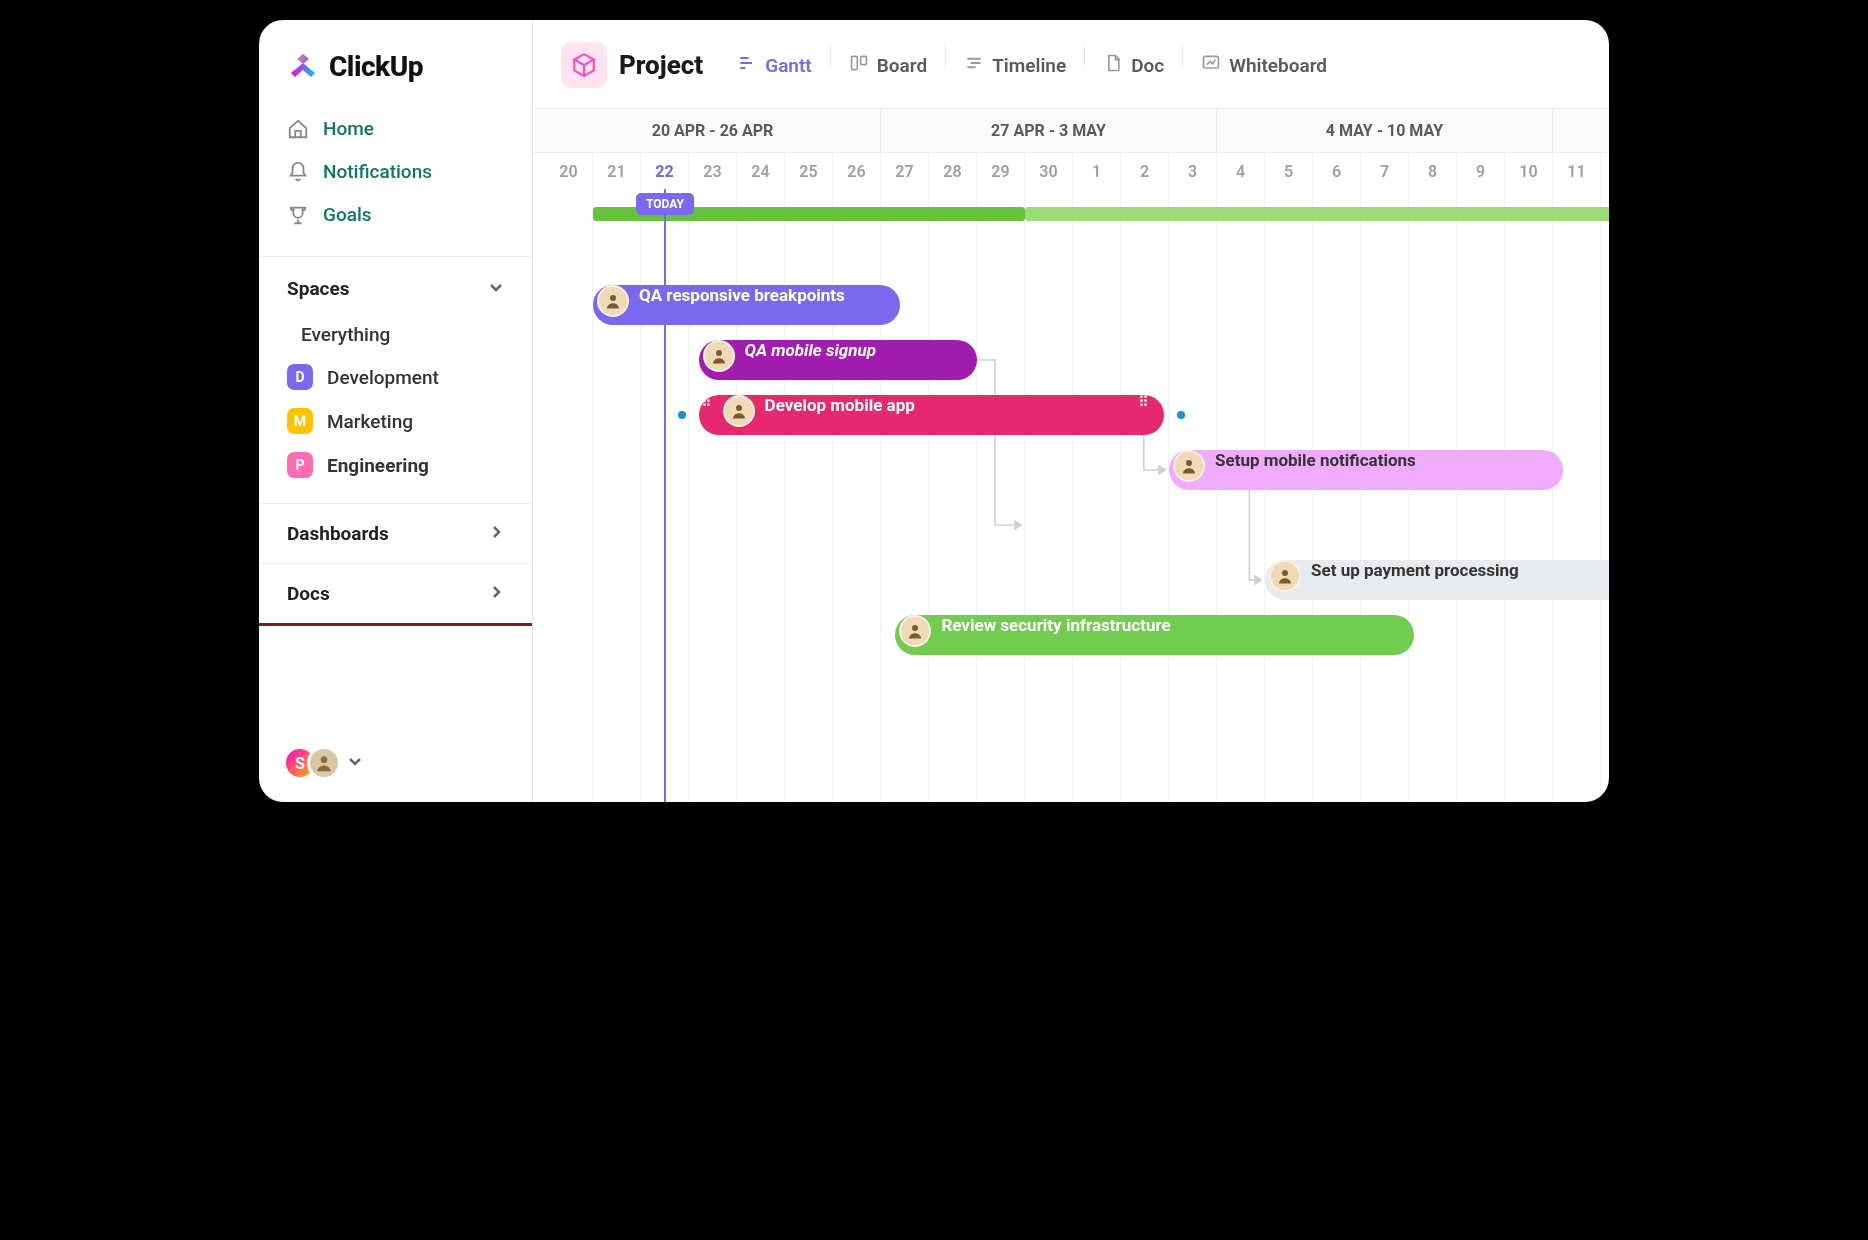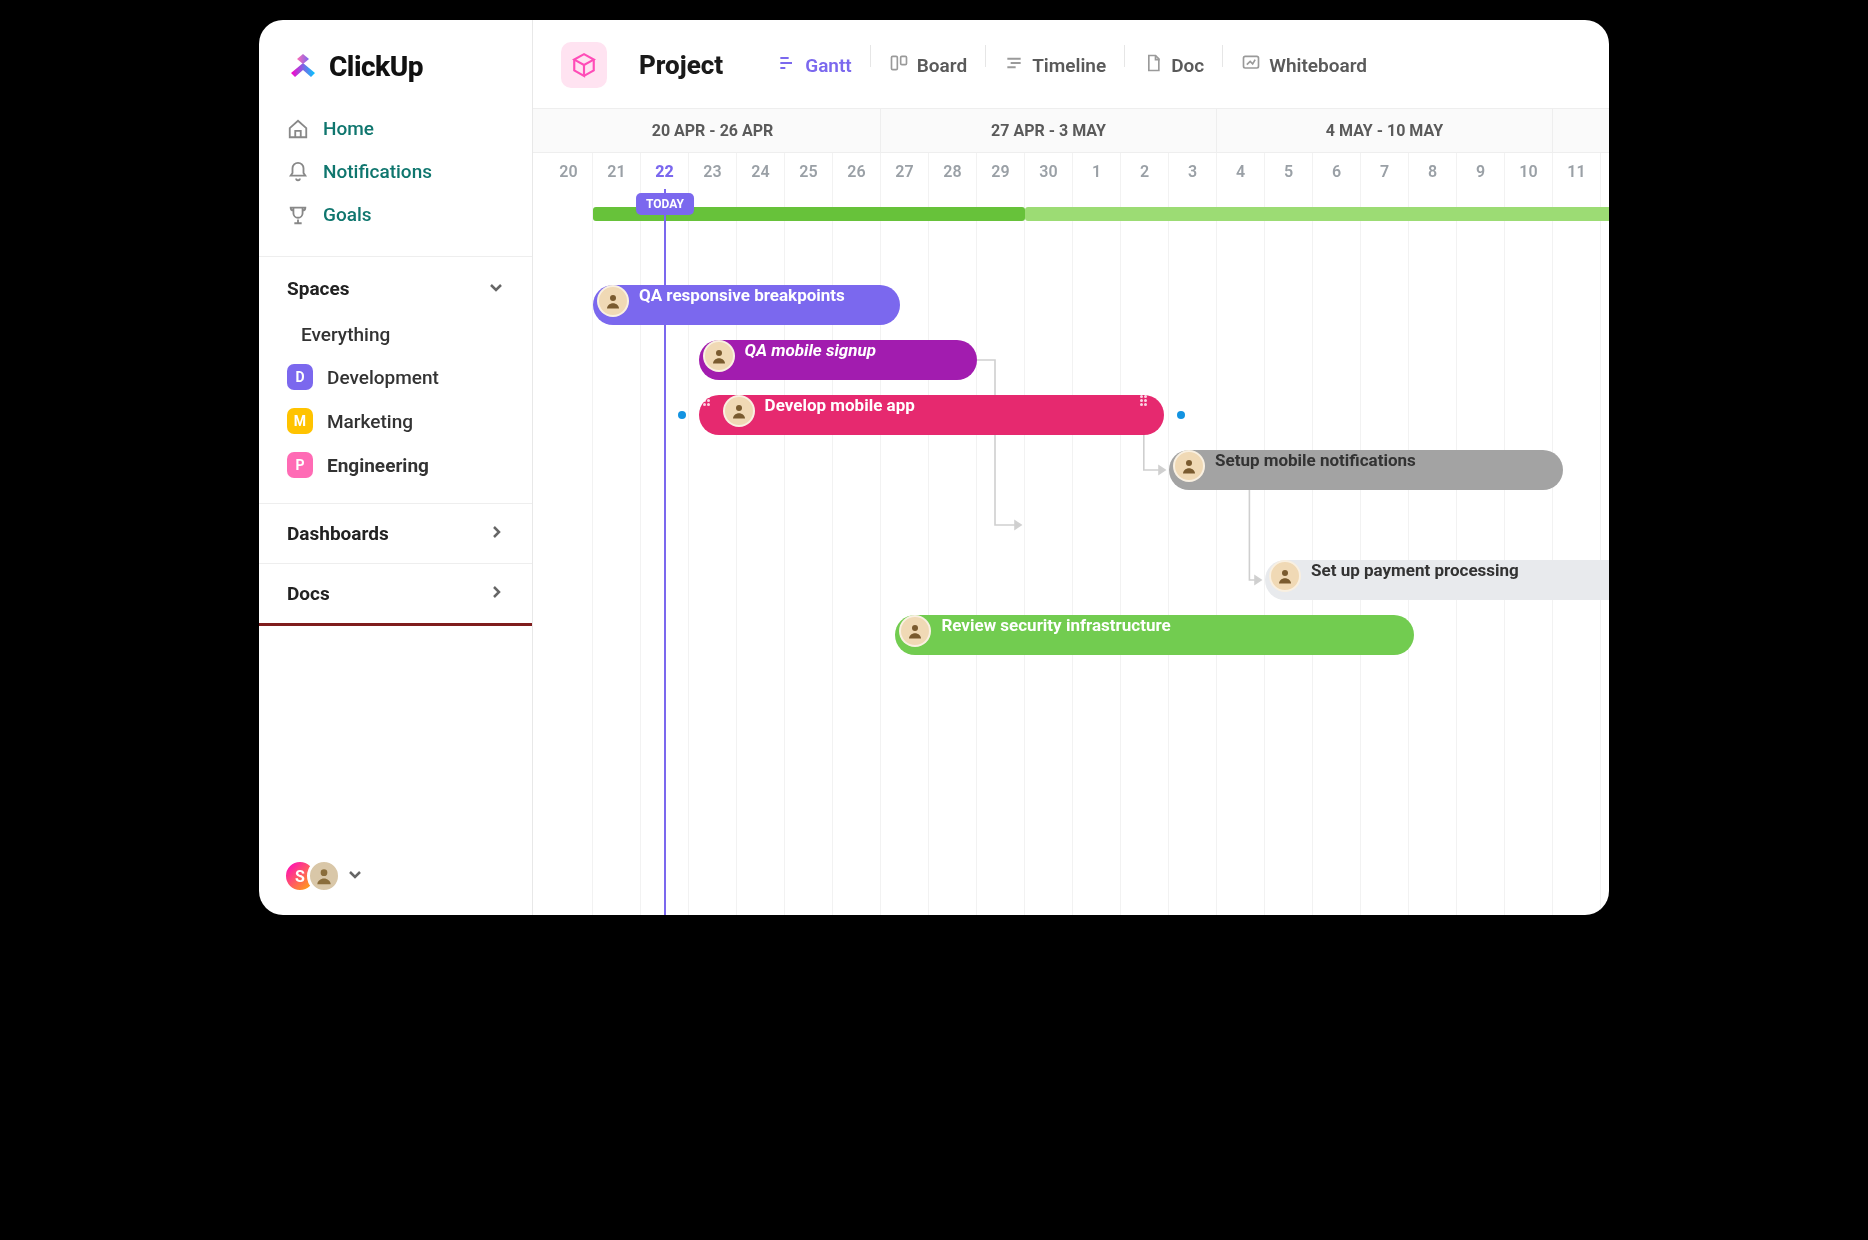--- a/index.html
+++ b/index.html
@@ -1,18 +1,18 @@
 <!DOCTYPE html>
 <html><head>
 <meta charset="utf-8">
 <style>
   * { margin:0; padding:0; box-sizing:border-box; font-family: -apple-system, BlinkMacSystemFont, "Segoe UI", Roboto, Helvetica, Arial, sans-serif; }
   body { background:#000; display:flex; justify-content:center; align-items:flex-start; padding:20px; }
   .app {
-    width:1350px; height:895px; background:#fff; border-radius:24px; overflow:hidden;
+    width:1350px; height:782px; background:#fff; border-radius:24px; overflow:hidden;
     position:relative; display:flex;
   }
   
   .sidebar { width:274px; height:100%; border-right:1px solid #e8e8e8; display:flex; flex-direction:column; }
   .logo { display:flex; align-items:center; gap:10px; padding:30px 28px 24px; }
   .logo svg { width:32px; height:32px; }
   .logo-text { font-size:28px; font-weight:800; color:#111; letter-spacing:-.5px; }
   .nav-primary { padding:0 16px 20px; }
   .nav-item { display:flex; align-items:center; gap:14px; padding:10px 12px; font-size:19px; color:#0f766e; cursor:pointer; border-radius:8px; font-weight:500; }
   .nav-item svg, .nav-item .ic { width:22px; height:22px; flex-shrink:0; }
@@ -23,21 +23,21 @@
   .space-item.active { font-weight:700; }
   .chip { width:26px; height:26px; border-radius:7px; display:flex; align-items:center; justify-content:center; font-size:14px; font-weight:700; color:#fff; }
   .collapse-item { display:flex; align-items:center; justify-content:space-between; padding:18px 28px; font-size:19px; font-weight:700; color:#222; border-top:1px solid #eee; cursor:pointer; }
   .user-footer { margin-top:auto; padding:22px 24px; display:flex; align-items:center; gap:-4px; }
   .avatar-stack { display:flex; align-items:center; }
   .avatar-s { width:34px; height:34px; border-radius:50%; border:3px solid #fff; display:flex; align-items:center; justify-content:center; font-weight:700; color:#fff; font-size:16px; }
   .avatar-img { width:34px; height:34px; border-radius:50%; border:3px solid #fff; margin-left:-10px; background:#d9c7a8; display:flex; align-items:center; justify-content:center; }
   .avatar-img svg { width:20px; height:20px; fill:#8a6d3b; }
   
   .main { flex:1; display:flex; flex-direction:column; overflow:hidden; position:relative; }
-  .topbar { display:flex; align-items:center; padding:22px 28px 20px; gap:20px; }
+  .topbar { display:flex; align-items:center; padding:22px 28px 20px; gap:0; }
   .project-icon { width:46px; height:46px; background:#ffe3f1; border-radius:10px; display:flex; align-items:center; justify-content:center; }
   .project-title { font-size:26px; font-weight:800; color:#1a1a1a; margin:0 18px 0 12px; }
   .tabs { display:flex; gap:2px; }
   .tab { display:flex; align-items:center; gap:8px; padding:8px 16px; font-size:19px; color:#5a5a5a; font-weight:600; cursor:pointer; }
   .tab.active { color:#7b68ee; }
   .tab-sep { width:1px; height:22px; background:#e6e6e6; }
   
   .timeline-header { border-top:1px solid #eee; }
   .week-row { display:flex; height:44px; background:#fafafa; border-bottom:1px solid #eee; }
   .week-cell { border-right:1px solid #eee; display:flex; align-items:center; justify-content:center; font-size:16px; font-weight:700; color:#5a5a5a; }
@@ -334,21 +334,21 @@
             <span></span>
             <span></span>
             <span></span>
             <span></span>
             <span></span>
             <span></span>
           </span>
         </div>
         <div class="dep-dot" style="left: 144.8px; top: 222px;"></div>
         <div class="dep-dot" style="left: 644px; top: 222px;"></div>
-        <div class="task-bar grey" style="left: 636px; width: 393.6px; top: 261px; background: #a3a3a3;">
+        <div class="task-bar grey" style="left: 636px; width: 393.6px; top: 261px; background: #f0abfc;">
           <span class="task-avatar">
             <svg viewBox="0 0 24 24">
               <circle cx="12" cy="8" r="4"></circle>
               <path d="M4 22c0-4 4-7 8-7s8 3 8 7"></path>
             </svg>
           </span>
           <span>Setup mobile notifications</span>
         </div>
         <div class="task-bar grey" style="left: 732px; width: 384px; top: 371px; background: rgb(232, 234, 237);">
           <span class="task-avatar">

